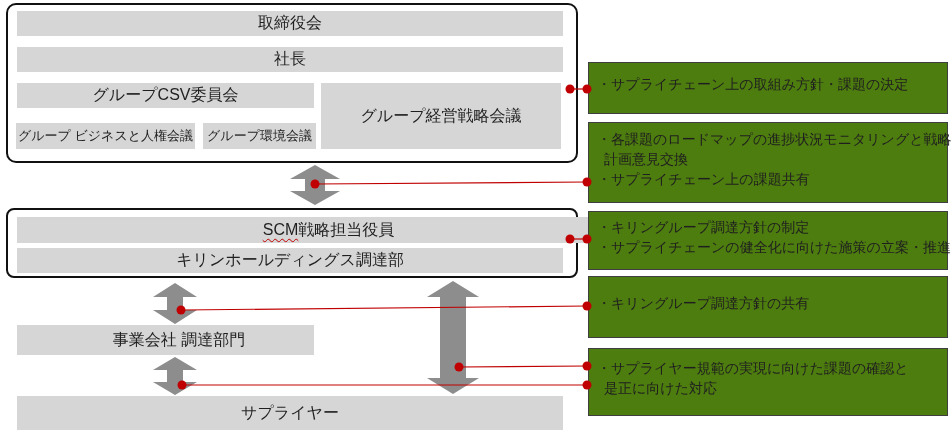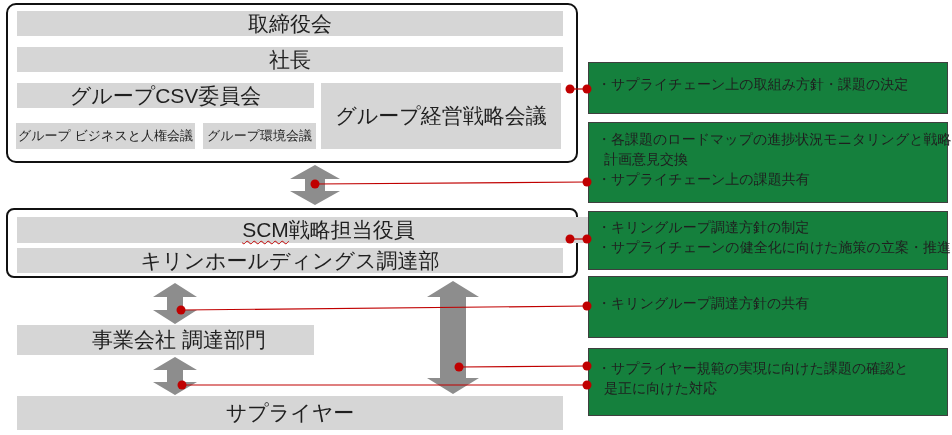--- a/index.html
+++ b/index.html
@@ -9,23 +9,23 @@
     --frame_border:#111111;
     --note_border:#3f3f3f;
     --text_color:#1f1f1f;
   }
   html,body{margin:0;padding:0;background:#ffffff;}
   body{font-family:"Liberation Sans","DejaVu Sans",sans-serif;color:var(--text_color);}
   .stage{position:relative;width:952px;height:435px;background:#ffffff;overflow:hidden;}
   .abs{position:absolute;box-sizing:border-box;}
   .frame{border:2px solid var(--frame_border);border-radius:10px;background:transparent;}
   .bar{background:var(--bar_fill);display:flex;align-items:center;justify-content:center;
-       font-size:21px;white-space:nowrap;}
+       font-size:16px;white-space:nowrap;}
   .bar.small{font-size:13px;}
-  .note{border:1px solid var(--note_border);background:#15803d;display:flex;flex-direction:column;
+  .note{border:1px solid var(--note_border);background:#4d7c0f;display:flex;flex-direction:column;
         justify-content:center;padding:4px 6px 12px 8px;font-size:14px;line-height:20px;}
   .note .line{white-space:nowrap;}
   .note .line.cont{margin-left:7px;}
   .overlay{position:absolute;left:0;top:0;width:952px;height:435px;pointer-events:none;}
   .wavy{text-decoration:underline wavy var(--connector_red);text-decoration-thickness:1px;text-underline-offset:3px;}
 </style>
 </head>
 <body>
 
 <div class="stage">

